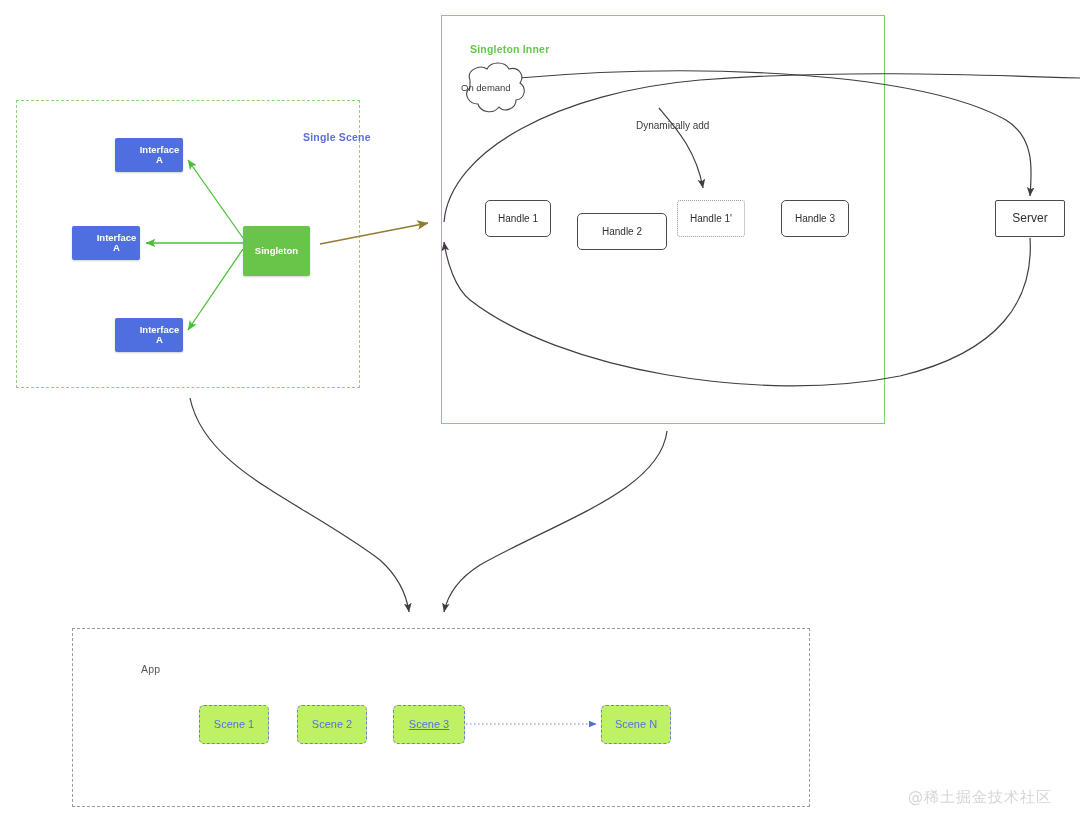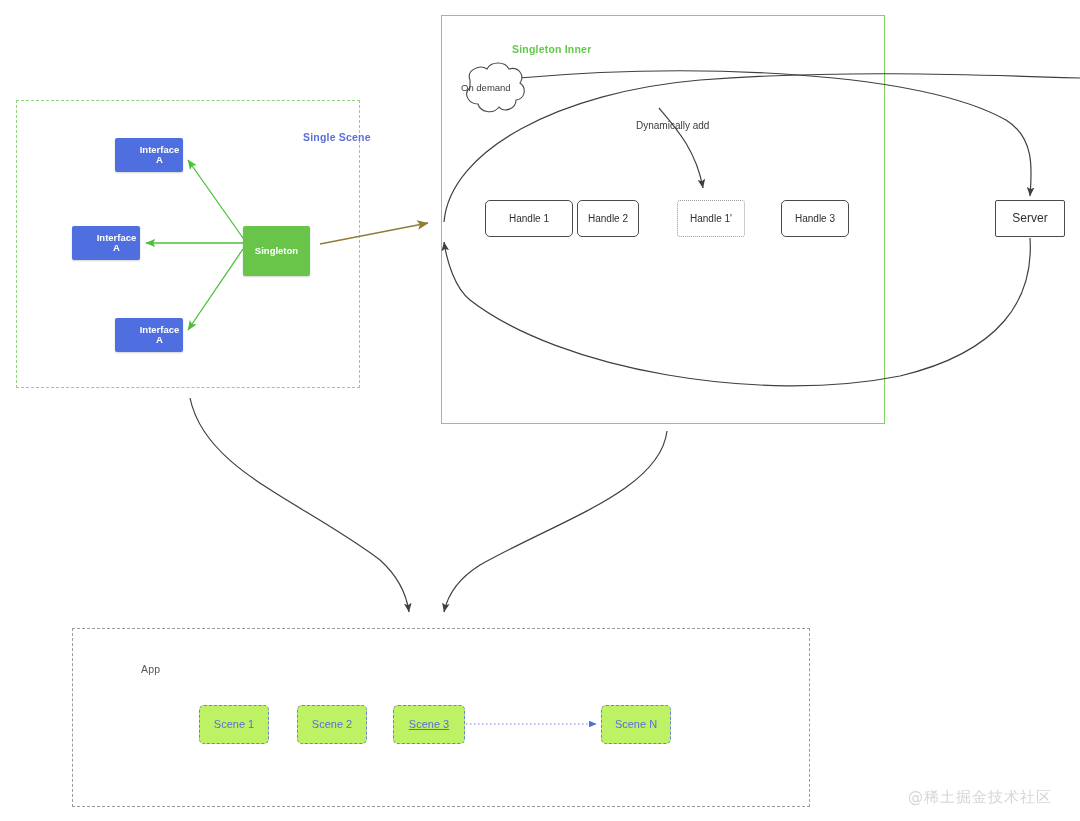--- a/index.html
+++ b/index.html
@@ -46,21 +46,21 @@
     background: transparent;
   }
   
   .panel-label {
     position: absolute;
     font-size: 10.5px;
     font-weight: bold;
     letter-spacing: 0.2px;
   }
   .label-blue { color: #5b6fd8; margin-left: 38px; }
-  .label-green { color: #62c94a; margin-left: 42px; }
+  .label-green { color: #62c94a; }
   .label-gray { color: #575757; font-weight: normal; font-size: 10.5px; }
   
   .node-blue {
     background: #4f6fe0;
     color: #ffffff;
     font-size: 9.5px;
     font-weight: bold;
     border-radius: 2px;
     box-shadow: 0 1px 2px rgba(0,0,0,0.18);
     padding-left: 21px;
@@ -196,25 +196,25 @@
   </div>
 
   <div class="box node-green" style="left:243px; top:226px; width:67px; height:50px;">
     <span>Singleton</span>
   </div>
 
   <div class="edge-label" style="left:461px; top:82px; font-size:9.5px;">On demand</div>
 
   <div class="edge-label" style="left:636px; top:120px;">Dynamically add</div>
 
-  <div class="box node-handle" style="left:485px; top:200px; width:88px; height:37px;">
+  <div class="box node-handle" style="left:485px; top:200px; width:66px; height:37px;">
     <span>Handle 1</span>
   </div>
 
-  <div class="box node-handle" style="left:577px; top:200px; width:62px; height:37px;">
+  <div class="box node-handle" style="left:577px; top:213px; width:90px; height:37px;">
     <span>Handle 2</span>
   </div>
 
   <div class="box node-handle-dotted" style="left:677px; top:200px; width:68px; height:37px;">
     <span>Handle 1'</span>
   </div>
 
   <div class="box node-handle" style="left:781px; top:200px; width:68px; height:37px;">
     <span>Handle 3</span>
   </div>

